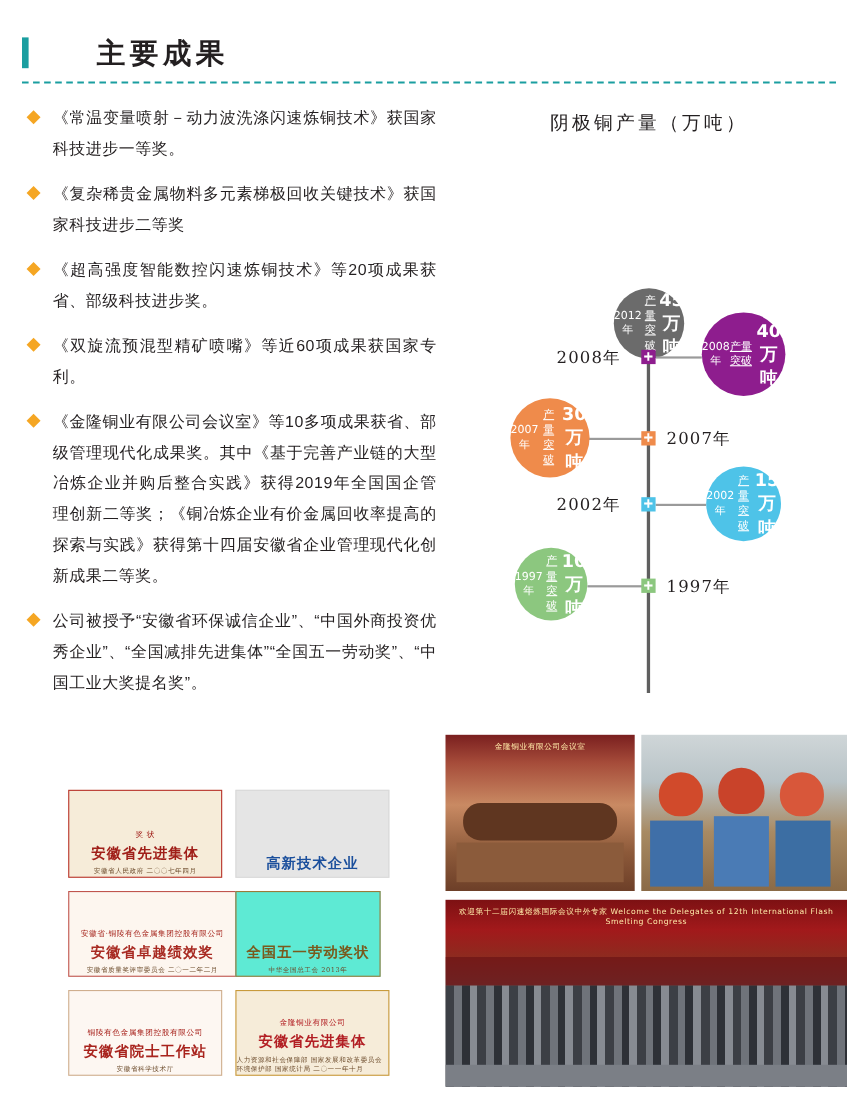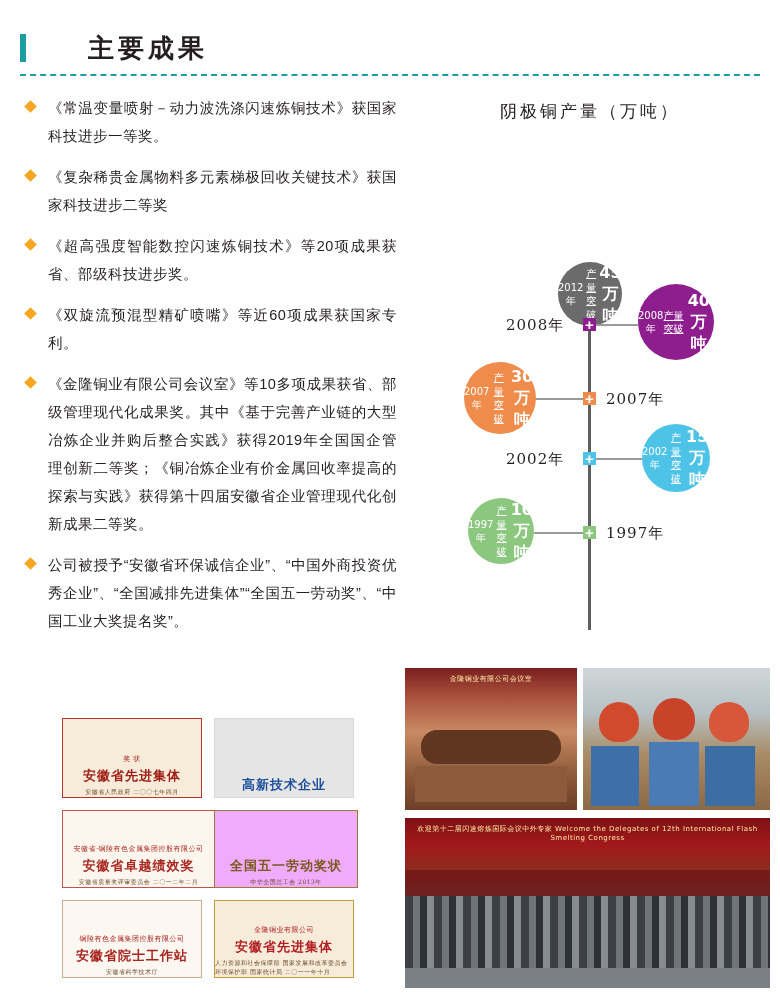--- a/index.html
+++ b/index.html
@@ -298,21 +298,21 @@
     <div class="p-main">高新技术企业</div>
     <div class="p-sub"></div>
   </div>
 
   <div class="plaque" style="left:0px; top:92px; width:153px; height:78px; background:#fdf6ef; border-color:#c0554e; color:#a82a22;">
     <div class="p-top">安徽省·铜陵有色金属集团控股有限公司</div>
     <div class="p-main">安徽省卓越绩效奖</div>
     <div class="p-sub">安徽省质量奖评审委员会  二〇一二年二月</div>
   </div>
 
-  <div class="plaque" style="left:152px; top:92px; width:144px; height:78px; background:#f0abfc; border-color:#9b7b3a; color:#7a5a1d;">
+  <div class="plaque" style="left:152px; top:92px; width:132px; height:78px; background:#5eead4; border-color:#9b7b3a; color:#7a5a1d;">
     <div class="p-main">全国五一劳动奖状</div>
     <div class="p-sub">中华全国总工会  2013年</div>
   </div>
 
   <div class="plaque" style="left:0px; top:182px; width:140px; height:78px; background:#fdf7f2; border-color:#cfae8e; color:#a8231d;">
     <div class="p-top">铜陵有色金属集团控股有限公司</div>
     <div class="p-main">安徽省院士工作站</div>
     <div class="p-sub">安徽省科学技术厅</div>
   </div>
 

